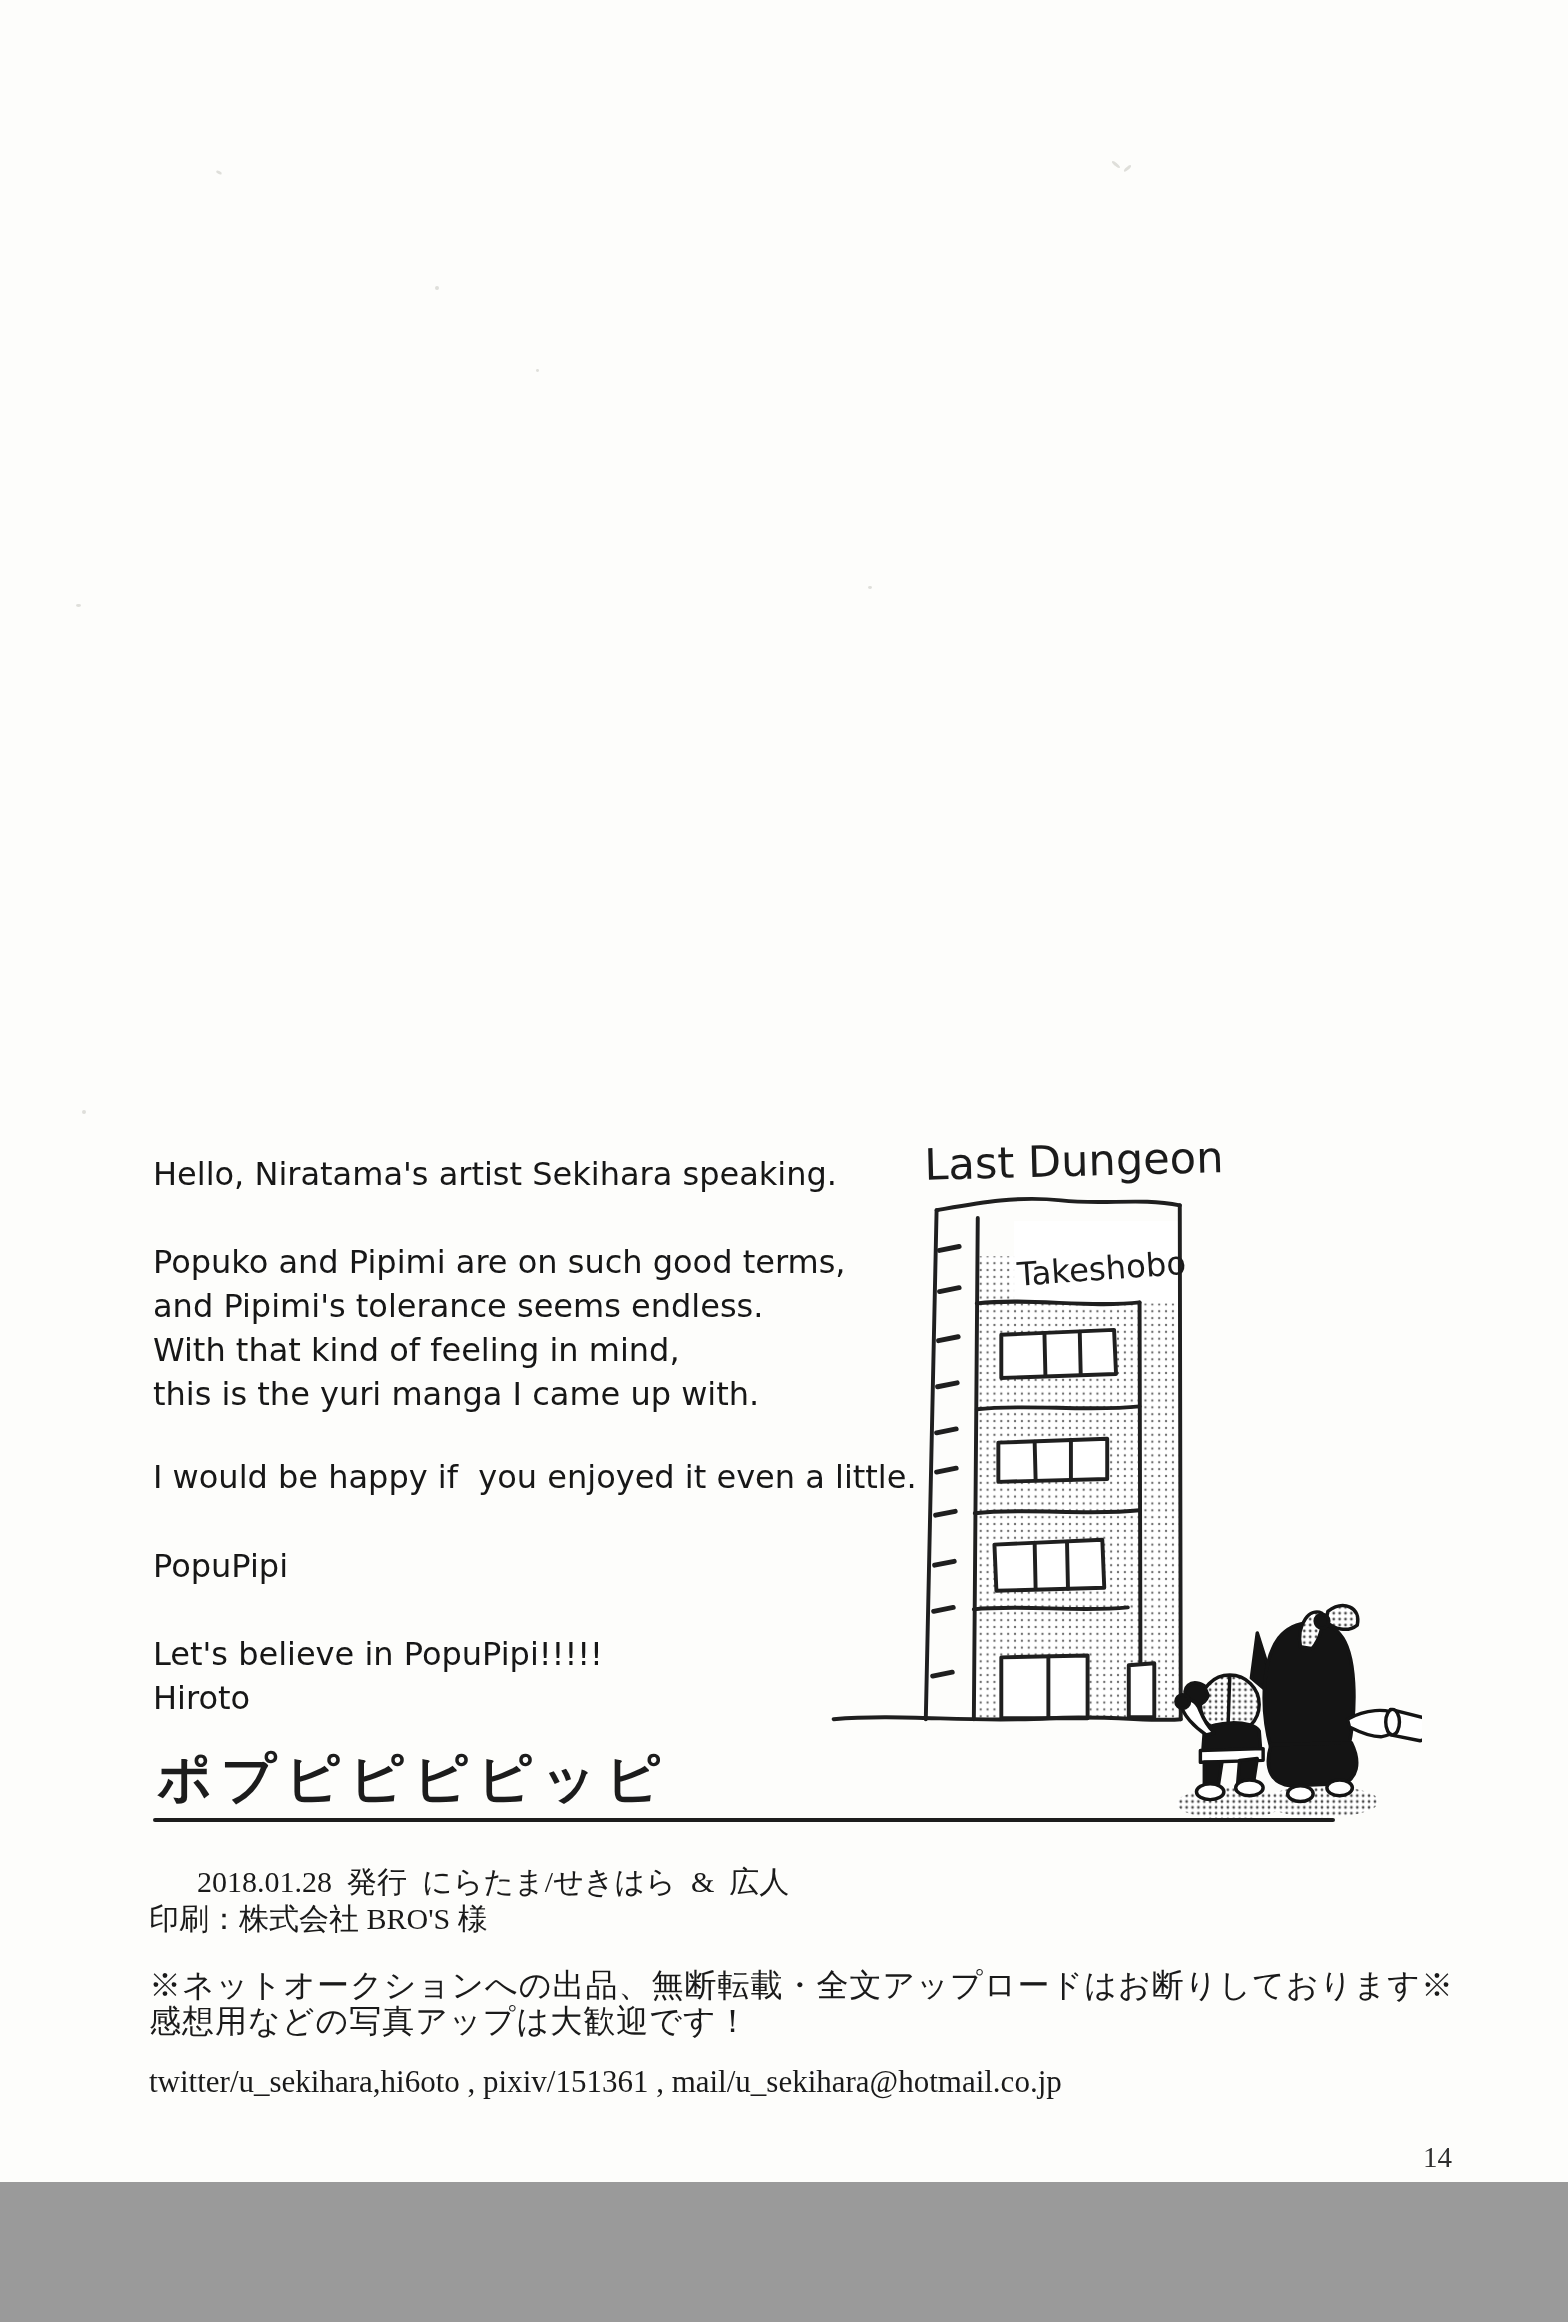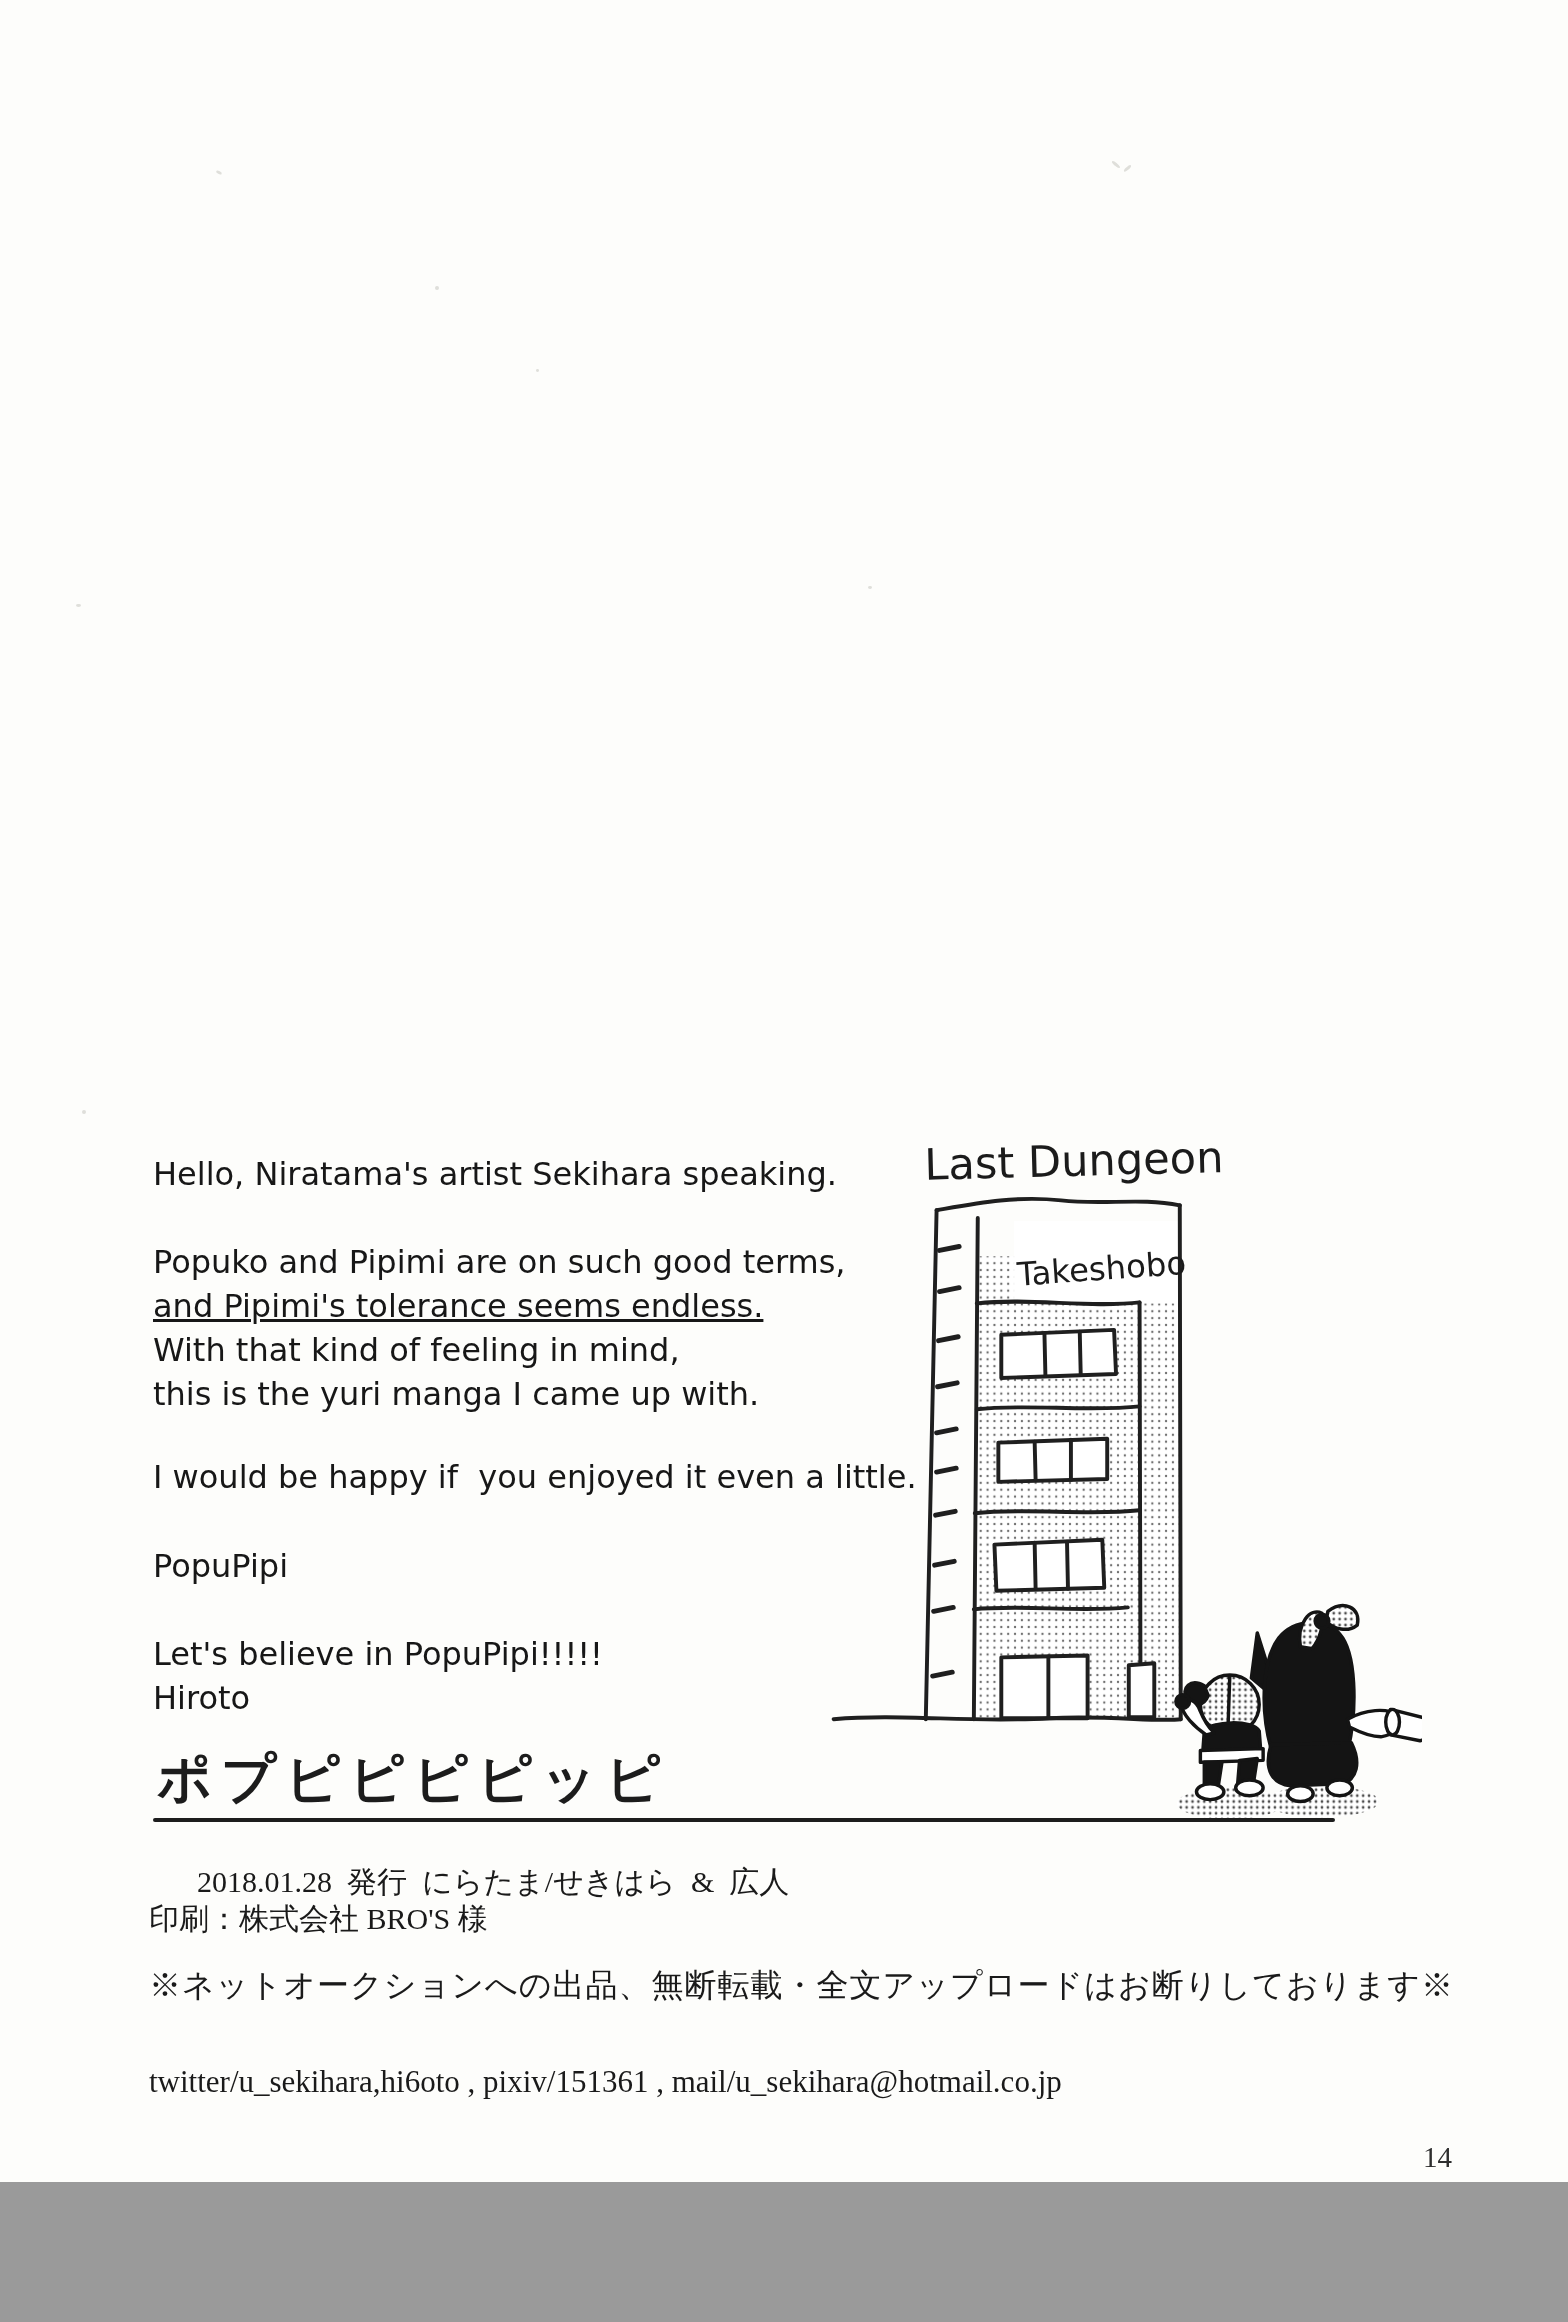--- a/index.html
+++ b/index.html
@@ -48,21 +48,21 @@
   <div class="speck" style="left:1111px;top:163px;width:9.8px;height:2.9px;transform:rotate(40deg);"></div>
   <div class="speck" style="left:1123px;top:167px;width:8.8px;height:2.9px;transform:rotate(-42deg);"></div>
   <div class="speck" style="left:435px;top:286px;width:3.9px;height:3.9px;"></div>
   <div class="speck" style="left:536px;top:369px;width:2.9px;height:2.9px;"></div>
   <div class="speck" style="left:76px;top:604px;width:4.9px;height:2.9px;"></div>
   <div class="speck" style="left:868px;top:586px;width:3.9px;height:2.9px;"></div>
   <div class="speck" style="left:82px;top:1110px;width:3.9px;height:3.9px;"></div>
 
   <div class="aft-line" style="top:1155px;">Hello, Niratama's artist Sekihara speaking.</div>
   <div class="aft-line" style="top:1243px;">Popuko and Pipimi are on such good terms,</div>
-  <div class="aft-line" style="top:1287px;text-decoration:underline;">and Pipimi's tolerance seems endless.</div>
+  <div class="aft-line" style="top:1287px;">and Pipimi's tolerance seems endless.</div>
   <div class="aft-line" style="top:1331px;">With that kind of feeling in mind,</div>
   <div class="aft-line" style="top:1375px;">this is the yuri manga I came up with.</div>
   <div class="aft-line" style="top:1458px;">I would be happy if  you enjoyed it even a little.</div>
   <div class="aft-line" style="top:1547px;">PopuPipi</div>
   <div class="aft-line" style="top:1635px;">Let's believe in PopuPipi!!!!!</div>
   <div class="aft-line" style="top:1679px;">Hiroto</div>
 
   <svg class="drawing" viewBox="0 0 620 730" xmlns="http://www.w3.org/2000/svg">
     <defs>
       <pattern id="ht" width="7" height="7" patternUnits="userSpaceOnUse">
@@ -167,17 +167,18 @@
       <ellipse cx="536" cy="684" rx="13" ry="8" fill="#ffffff"></ellipse>
     </g>
   </svg>
 
   <div class="book-title">ポプピピピピッピ</div>
   <div class="title-rule"></div>
 
   <div class="colo pub">2018.01.28  発行  にらたま/せきはら  &amp;  広人</div>
   <div class="colo print">印刷：株式会社 BRO'S 様</div>
   <div class="colo n1">※ネットオークションへの出品、無断転載・全文アップロードはお断りしております※</div>
+  <div class="colo n2">感想用などの写真アップは大歓迎です！</div>
   <div class="colo contact">twitter/u_sekihara,hi6oto , pixiv/151361 , mail/u_sekihara@hotmail.co.jp</div>
 
   <div class="page-number">14</div>
 </div>
 
 
 </body></html>

